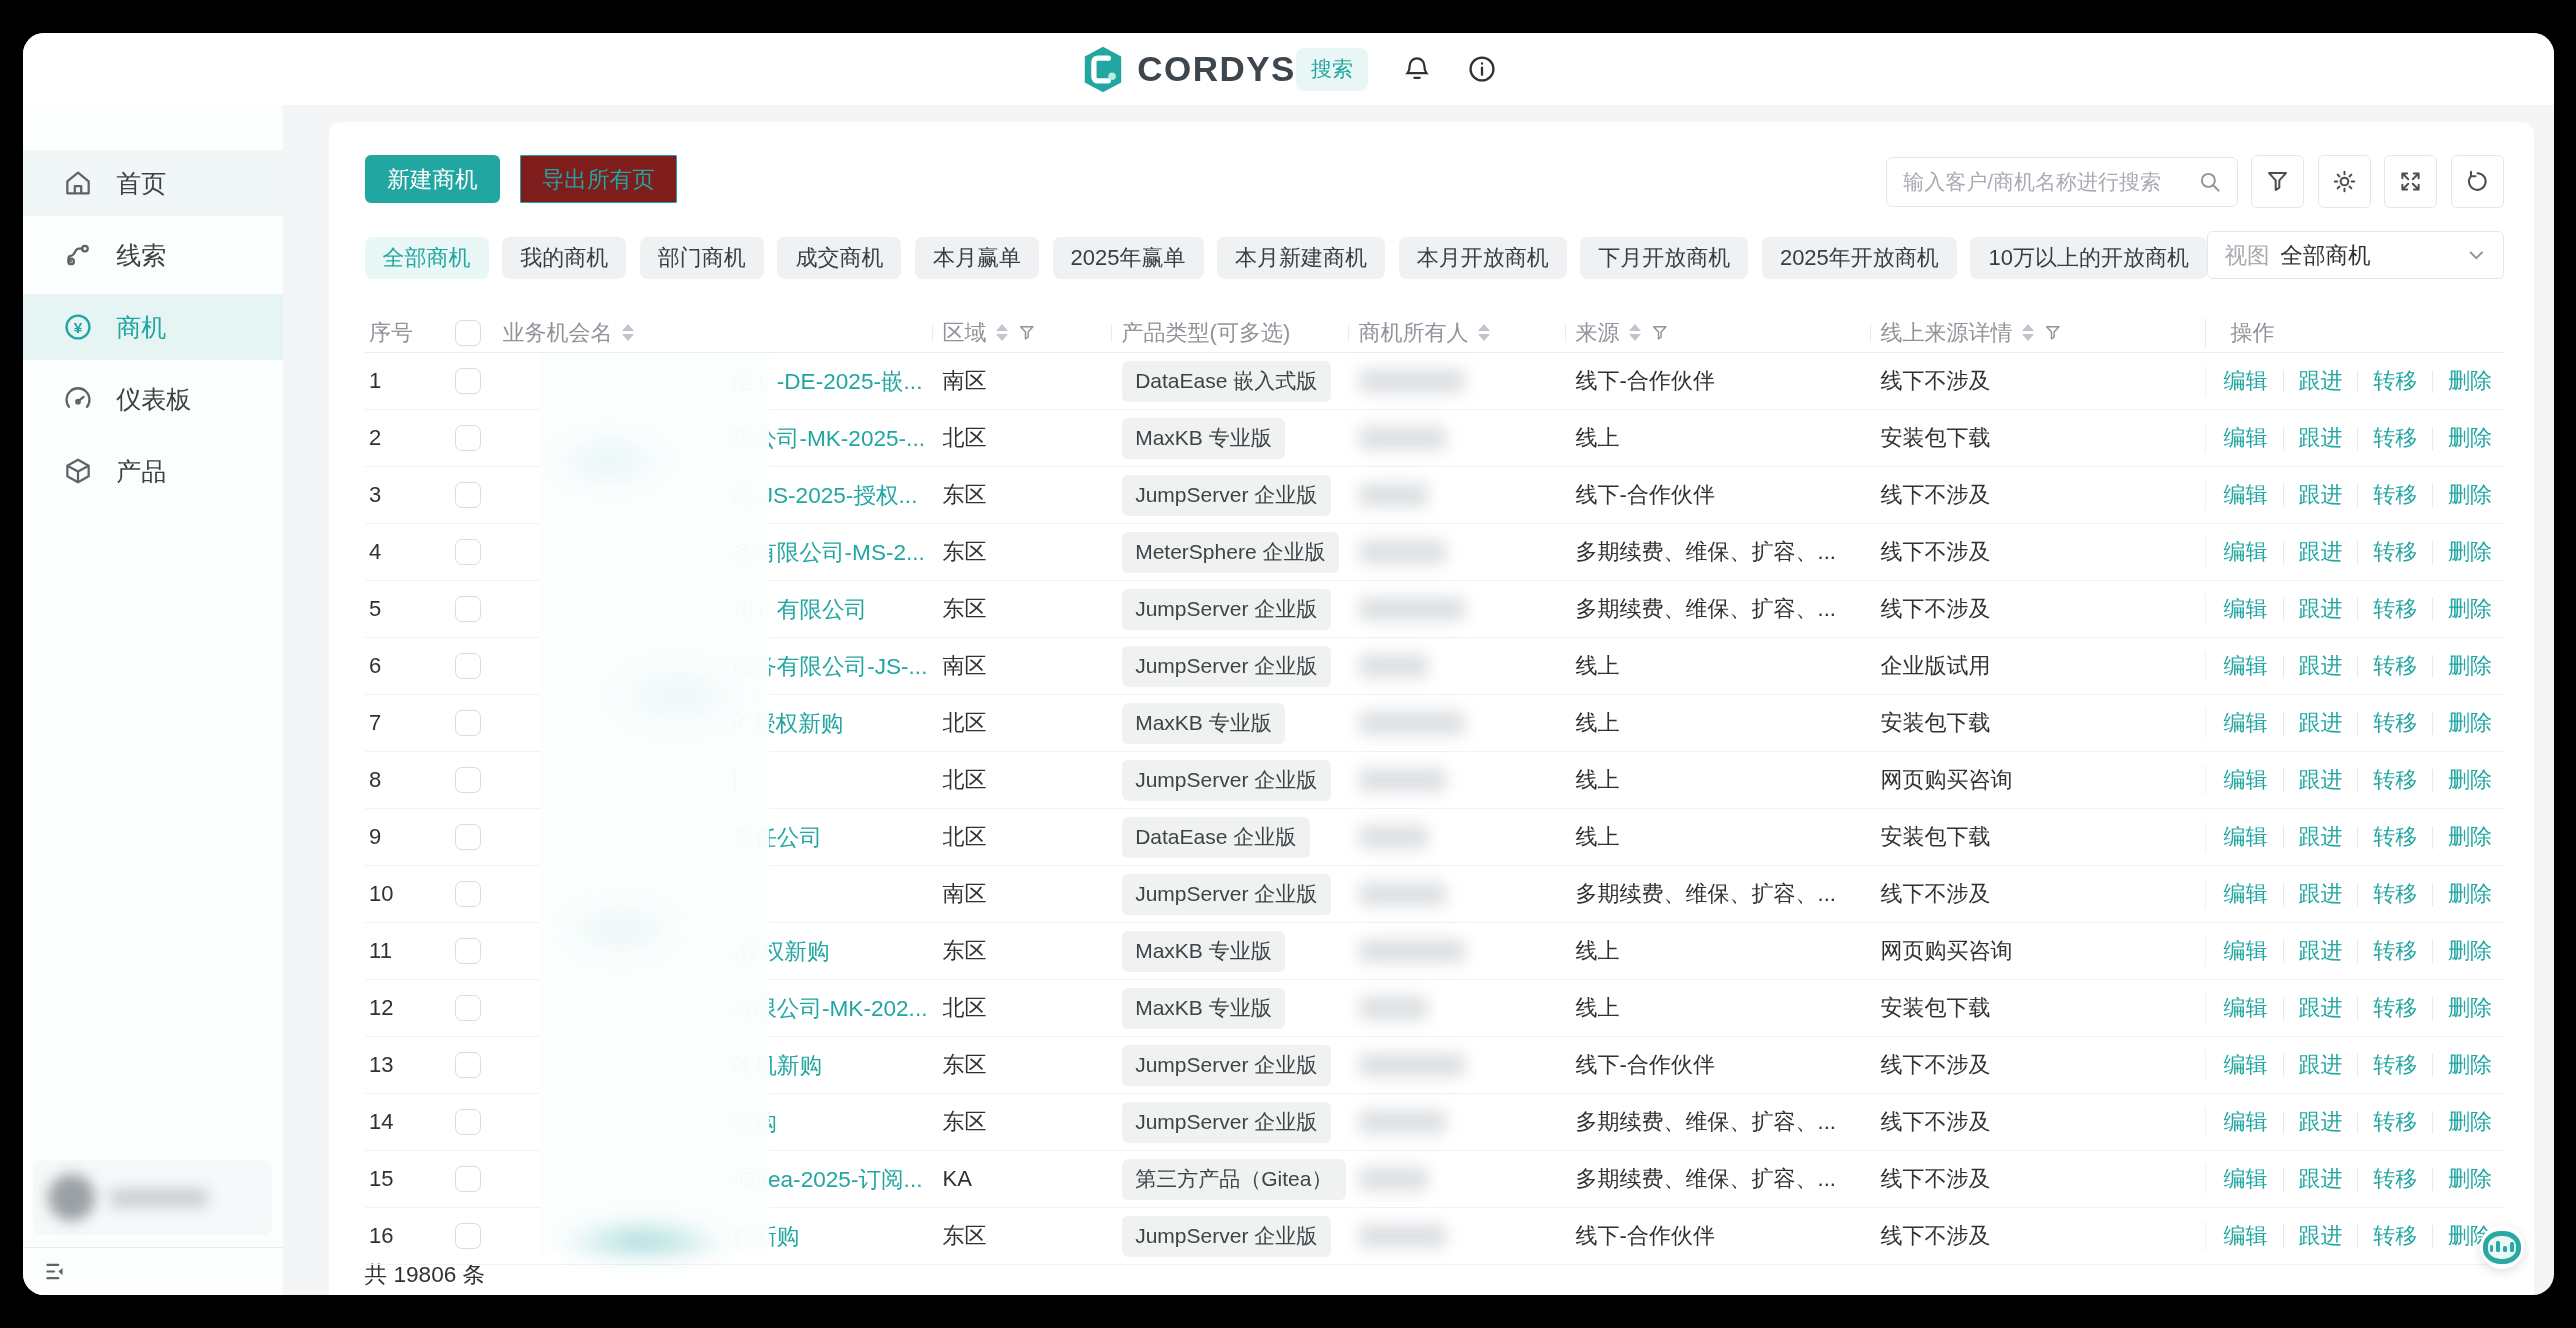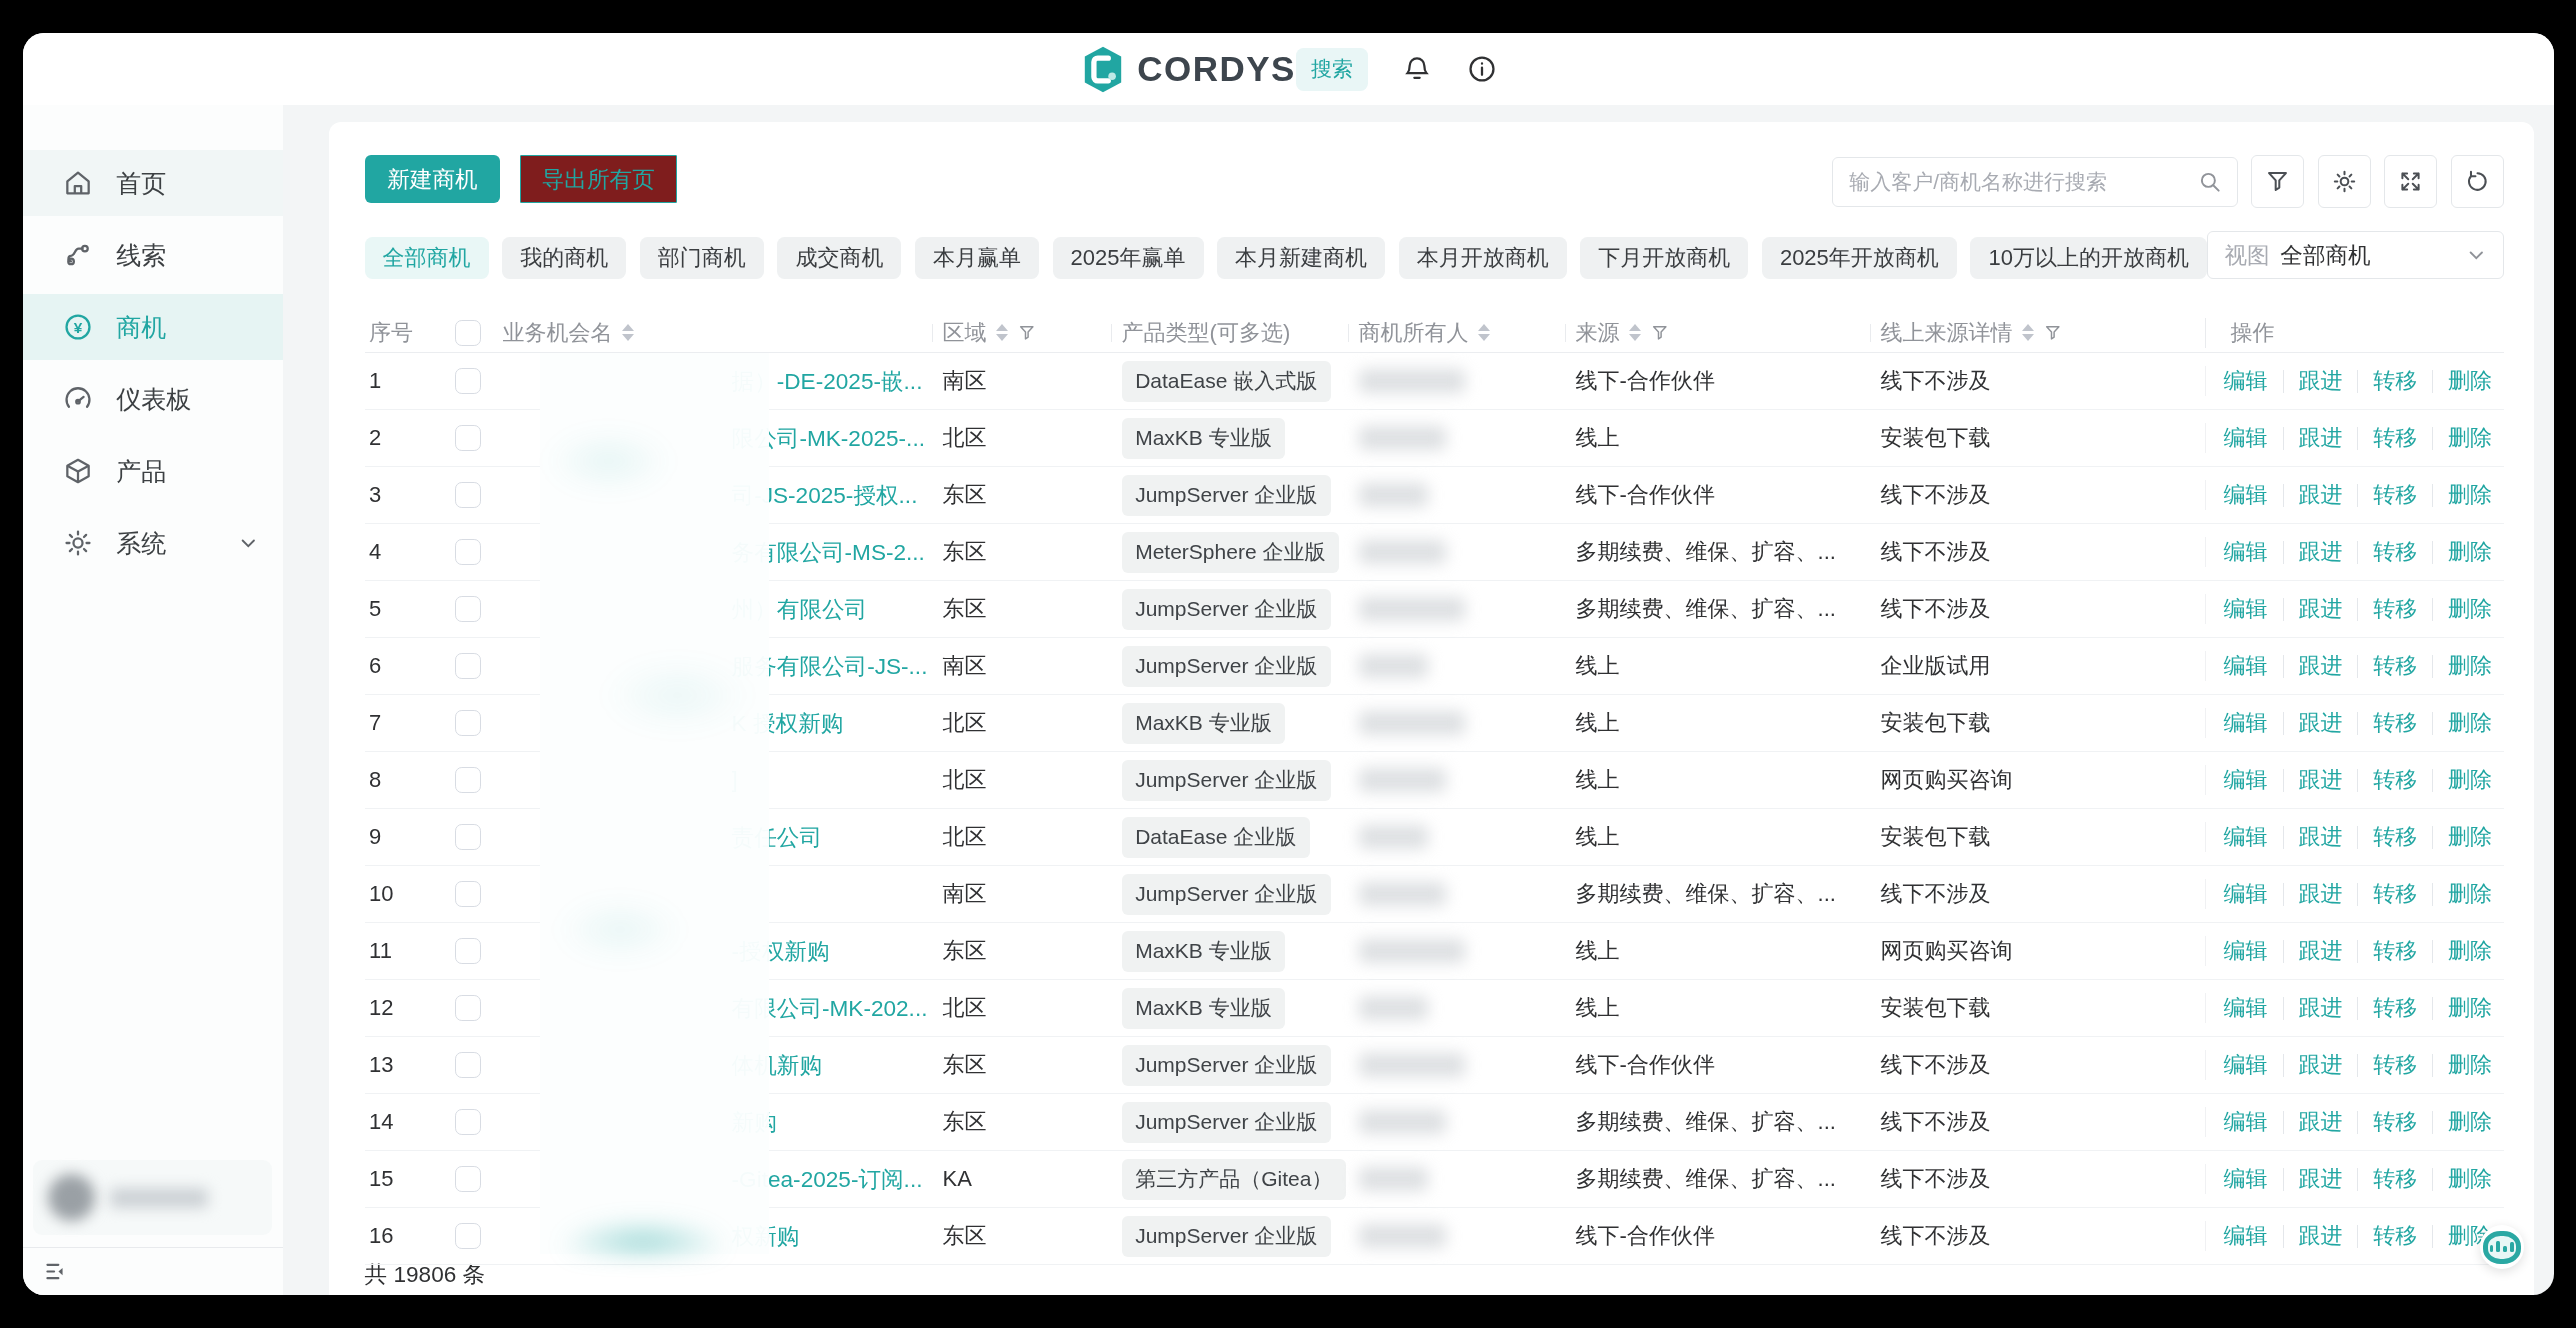--- a/index.html
+++ b/index.html
@@ -43,21 +43,21 @@
   .card { background:#fff; border-radius:12px 12px 0 0; height:100%; padding:33px 30px 0 36px;
           display:flex; flex-direction:column; position:relative; }
 
   .toolbar { display:flex; align-items:flex-start; justify-content:space-between; height:50px; flex:none; }
   .toolbar-left { display:flex; gap:19.6px; }
   .btn-primary { height:48px; padding:0 22.6px; background:#21a6a2; color:#fff; font-size:22.6px;
                  border:none; border-radius:6px; cursor:pointer;font-family:Liberation Mono, monospace; }
   .btn-outline { height:48px; padding:0 21px; background:#7f1d1d; color:#21a6a2; font-size:22.6px;
                  border:1.5px solid #21a6a2; border-radius:1px; cursor:pointer; }
   .toolbar-right { display:flex; gap:13.6px; align-items:center; }
-  .search-box { width:406px; height:50px; border:1.5px solid #e4e7ea; border-radius:6px;
+  .search-box { width:352px; height:50px; border:1.5px solid #e4e7ea; border-radius:6px;
                 display:flex; align-items:center; padding:0 13.6px 0 16.6px; }
   .search-box input { flex:1; border:none; outline:none; font-size:21px; color:#303133;
                       font-family:inherit; min-width:0; }
   .search-box input::placeholder { color:#a8abb2; }
   .sb-icon { width:26px; height:26px; color:#909399; flex:none; }
   .icon-btn { width:53px; height:53px; border:1.5px solid #e4e7ea; border-radius:6px; background:#fff;
               display:flex; align-items:center; justify-content:center; cursor:pointer; }
   .icon-btn svg { width:27px; height:27px; color:#4b4f54; }
 
   .tabs-row { margin-top:29px; display:flex; justify-content:space-between; align-items:flex-end; flex:none; }
@@ -193,30 +193,20 @@
         </svg>
         <span>仪表板</span>
       </div>
       <div class="nav-item">
         <svg class="nav-icon" viewBox="0 0 24 24" fill="none" stroke="currentColor" stroke-width="1.7" stroke-linejoin="round">
           <path d="M12 3.6 20 8v8l-8 4.4L4 16V8Z"></path>
             <path d="M4 8l8 4.4L20 8"></path>
             <path d="M12 12.4V20.4"></path>
         </svg>
         <span>产品</span>
-      </div>
-      <div class="nav-item">
-        <svg class="nav-icon" viewBox="0 0 24 24" fill="none" stroke="currentColor" stroke-width="1.7" stroke-linecap="round">
-          <circle cx="12" cy="12" r="3.4"></circle>
-          <path d="M12 3.4v2.2M12 18.4v2.2M3.4 12h2.2M18.4 12h2.2M5.9 5.9l1.6 1.6M16.5 16.5l1.6 1.6M5.9 18.1l1.6-1.6M16.5 7.5l1.6-1.6"></path>
-        </svg>
-        <span>系统</span>
-        <svg class="nav-chevron" viewBox="0 0 24 24" fill="none" stroke="currentColor" stroke-width="2" stroke-linecap="round">
-            <polyline points="6,9 12,15 18,9"></polyline>
-          </svg>
       </div>
 
       <div class="sidebar-bottom">
         <div class="user-block">
           <div class="avatar-blob"></div>
           <div class="name-blob"></div>
         </div>
         <div class="sidebar-divider"></div>
         <div class="collapse-row">
           <svg class="collapse-icon" viewBox="0 0 24 24" fill="none" stroke="currentColor" stroke-width="1.8" stroke-linecap="round">

